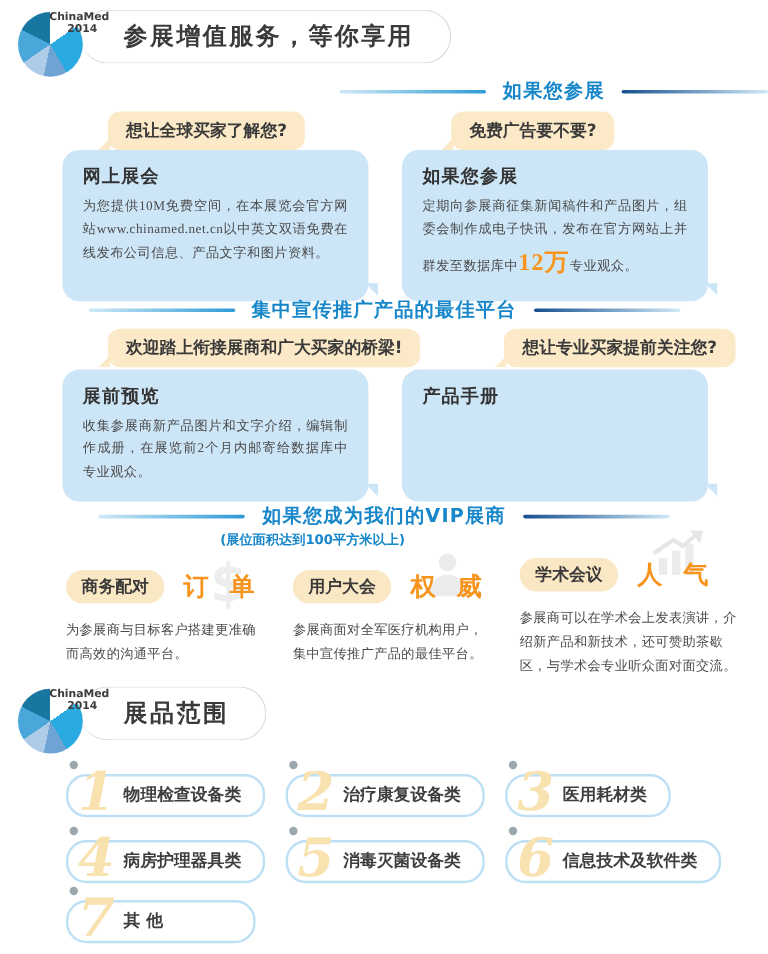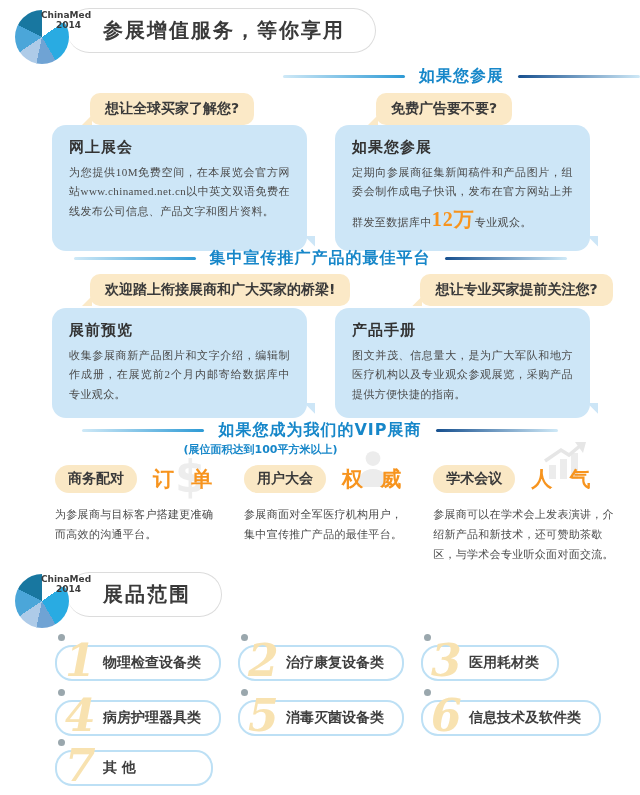--- a/index.html
+++ b/index.html
@@ -47,21 +47,21 @@
   .card-row { position:absolute; left:0; width:640px; display:flex; padding:0 50px 0 52px; gap:28px; box-sizing:border-box; }
   .card { flex:1; position:relative; background:#cde6f7; border-radius:14px; padding:13px 17px 14px; }
   .card::after {
     content:""; position:absolute; right:-8px; bottom:4px; width:11px; height:11px;
     background:#cde6f7; clip-path:polygon(0 0,100% 0,100% 100%);
   }
   .card-title { font-size:15px; font-weight:bold; color:#333; margin-bottom:6px; letter-spacing:1px; }
   .card-body { font-size:11px; color:#4a4a4a; line-height:1.75; letter-spacing:0.4px; text-align:justify;font-family:Liberation Serif, serif; }
   .hl { color:#f7941e; font-size:20px; font-weight:bold; letter-spacing:1px; }
   
-  .benefits { position:absolute; left:0; width:640px; display:flex; padding:0 22px 0 55px; gap:24px; box-sizing:border-box; }
+  .benefits { position:absolute; left:0; width:640px; display:flex; padding:0 22px 0 55px; gap:24px; box-sizing:border-box;align-items:center; }
   .benefit { flex:1; }
   .benefit:nth-child(3) { flex:1.12; }
   .benefit-head { display:flex; align-items:center; gap:16px; }
   .badge { background:#fae8c5; border-radius:15px; padding:5px 13px; font-size:14px; font-weight:bold; color:#3a3a3a; white-space:nowrap; }
   .kw { position:relative; color:#f7941e; font-size:21px; font-weight:bold; letter-spacing:5px; white-space:nowrap; }
   .kw-text { position:relative; z-index:1; }
   .wm { position:absolute; z-index:0; color:#ededed; }
   .wm-dollar { left:22px; top:-14px; font-size:44px; font-weight:bold; }
   .wm-svg { left:10px; top:-18px; }
   .benefit-desc { margin-top:12px; font-size:11px; color:#4a4a4a; line-height:1.8; letter-spacing:0.3px; }
@@ -136,21 +136,20 @@
     </div>
   </div>
 
   <div class="card-row" style="top:308px;">
     <div class="card">
       <div class="card-title">展前预览</div>
       <div class="card-body">收集参展商新产品图片和文字介绍，编辑制作成册，在展览前2个月内邮寄给数据库中专业观众。</div>
     </div>
     <div class="card">
       <div class="card-title">产品手册</div>
-      <div class="card-body">图文并茂、信息量大，是为广大军队和地方医疗机构以及专业观众参观展览，采购产品提供方便快捷的指南。</div>
     </div>
   </div>
 
   <div class="sec-head" style="top:420px;">
     <div class="line line-l"></div>
     <div class="sec-title">如果您成为我们的VIP展商</div>
     <div class="line line-r"></div>
   </div>
   <div class="sec-sub" style="top:442px;">(展位面积达到100平方米以上)</div>
 

